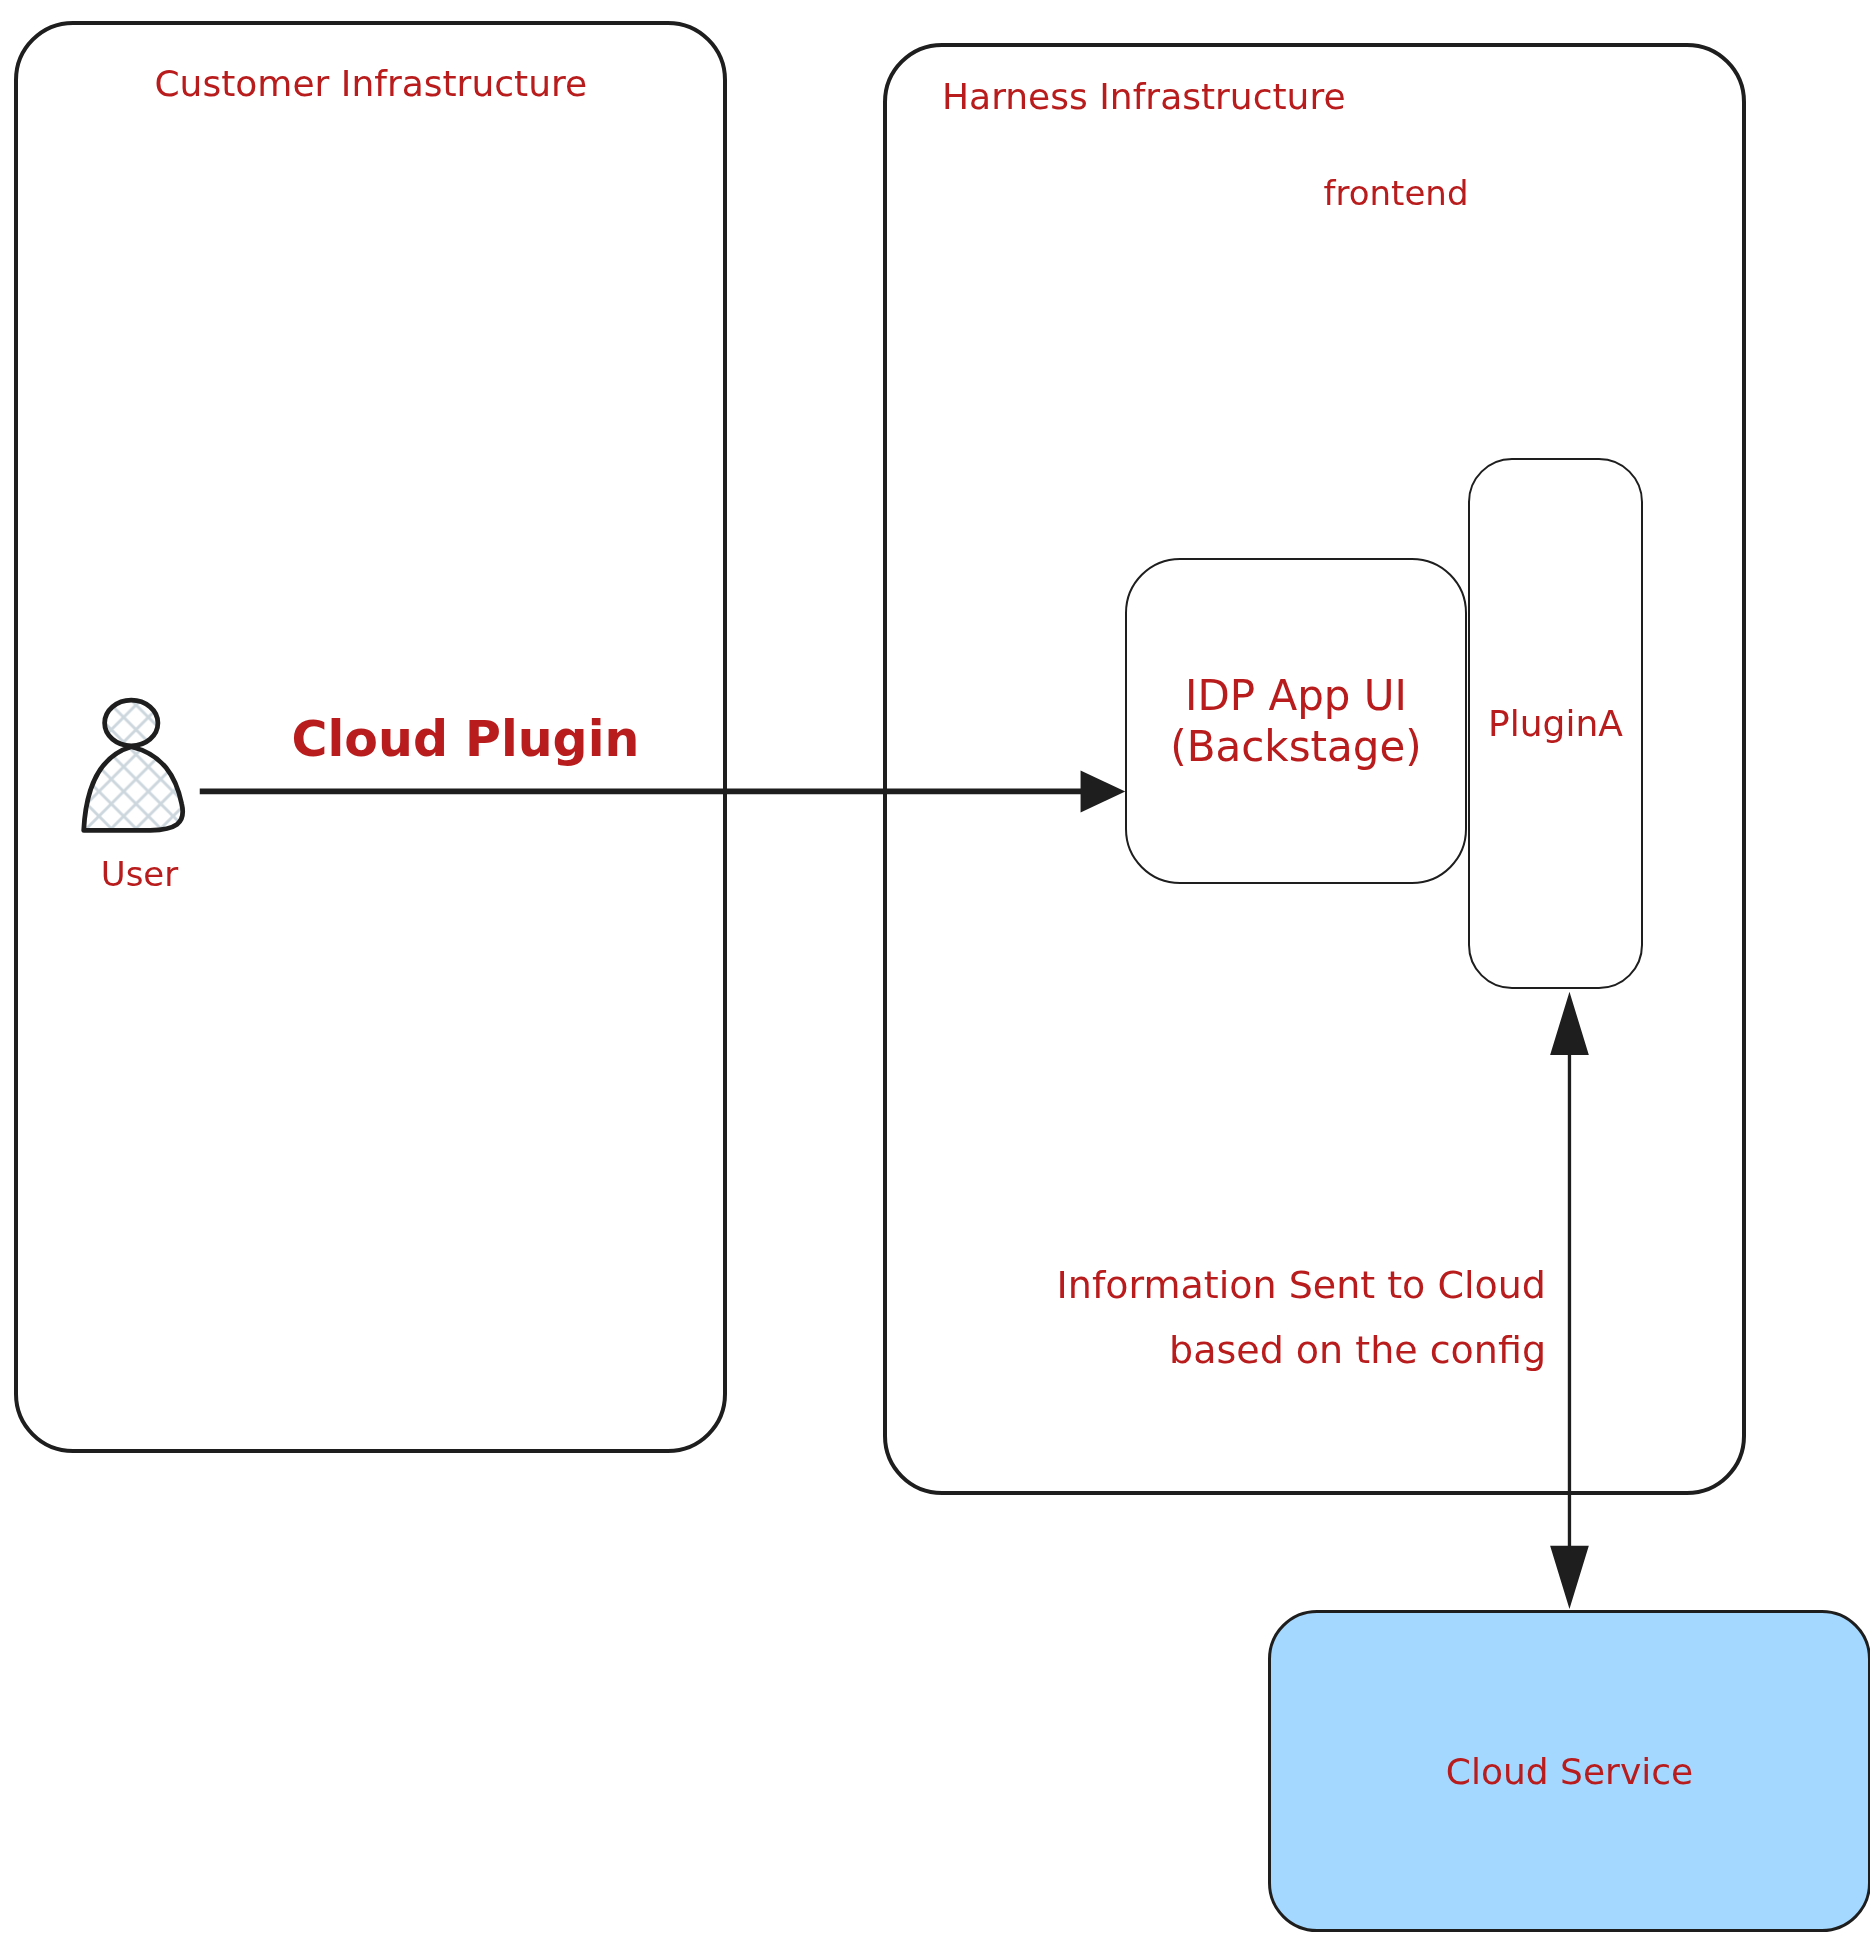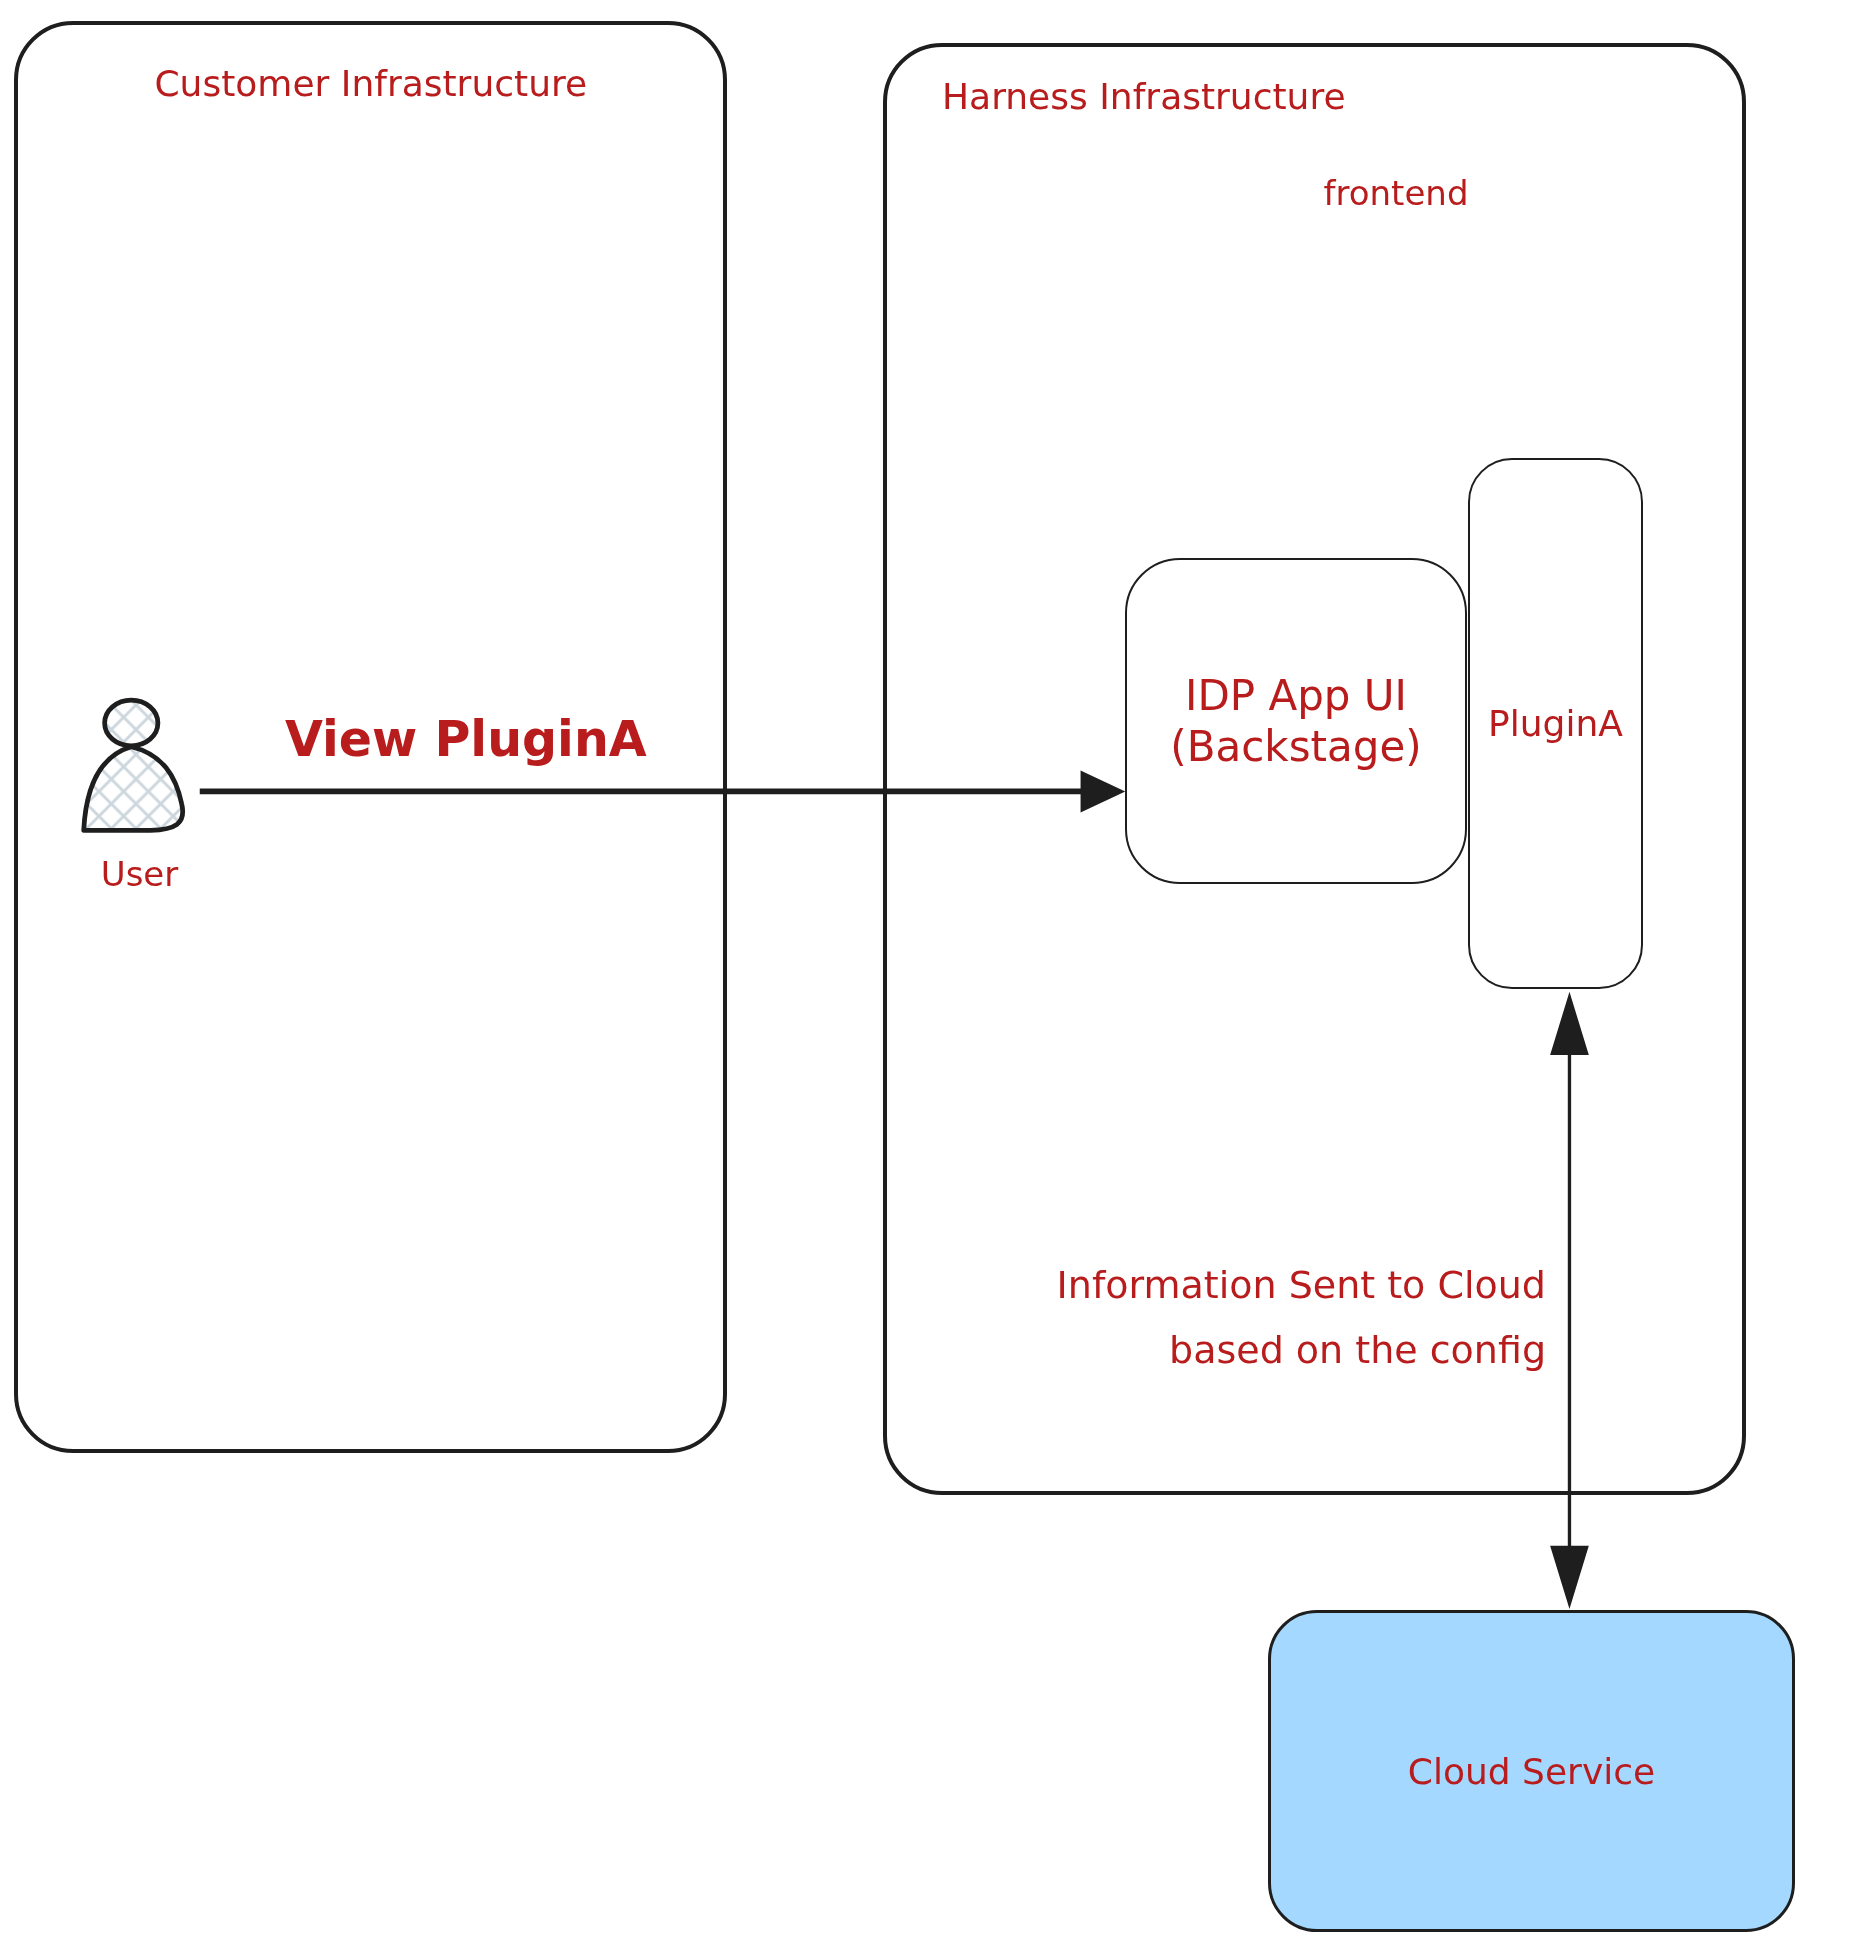--- a/index.html
+++ b/index.html
@@ -9,21 +9,21 @@
     background:#ffffff;
     font-family:"DejaVu Sans",sans-serif;
     color:#b91c1c;
     overflow:hidden;
   }
   .box{position:absolute;background:#ffffff;border:4.8px solid #1e1e1e;border-radius:59px;box-sizing:border-box;}
   .box-customer{left:14.3px;top:21px;width:713px;height:1432px;}
   .box-harness{left:883px;top:43px;width:863px;height:1452px;}
   .box-idp{left:1125px;top:558px;width:342px;height:326px;border-width:2.9px;border-radius:55px;display:flex;align-items:center;justify-content:center;text-align:center;}
   .box-plugin{left:1468px;top:458px;width:175px;height:531px;border-width:2.9px;border-radius:44px;display:flex;align-items:center;justify-content:center;}
-  .box-cloud{left:1268px;top:1610px;width:527px;height:322px;border-width:3.8px;border-radius:49px;background:#a5d8ff;display:flex;align-items:center;justify-content:center;text-align:center;}
+  .box-cloud{left:1268px;top:1610px;width:603px;height:322px;border-width:3.8px;border-radius:49px;background:#a5d8ff;display:flex;align-items:center;justify-content:center;text-align:center;}
   .txt{position:absolute;white-space:nowrap;}
   .title-customer{left:14.3px;top:63px;width:713px;text-align:center;font-size:36px;}
   .title-harness{left:942px;top:76px;font-size:36px;}
   .lbl-frontend{left:1315px;top:173px;width:162px;text-align:center;font-size:34px;}
   .lbl-node{font-size:42px;line-height:51px;}
   .lbl-plugin{font-size:36px;}
   .lbl-cloud{font-size:36px;}
   .lbl-user{left:68px;top:854px;width:143px;text-align:center;font-size:34px;}
   .lbl-viewplugin{left:285px;top:711px;width:361px;text-align:center;font-size:49px;font-weight:bold;}
   .lbl-info{position:absolute;right:325px;text-align:right;font-size:38px;white-space:nowrap;}
@@ -77,18 +77,18 @@
       <polygon points="1183,832 1136,810 1136,854" fill="#1e1e1e"></polygon>
     </g>
 
     <g>
       <line x1="1650" y1="1090" x2="1650" y2="1640" stroke="#1e1e1e" stroke-width="3.5"></line>
       <polygon points="1650,1046 1631,1108 1669,1108" fill="#1e1e1e" stroke="#1e1e1e" stroke-width="2"></polygon>
       <polygon points="1650,1688 1631,1626 1669,1626" fill="#1e1e1e" stroke="#1e1e1e" stroke-width="2"></polygon>
     </g>
   </svg>
 
-  <div class="txt lbl-viewplugin">View PluginA</div>
+  <div class="txt lbl-viewplugin">Cloud Plugin</div>
   <div class="lbl-info lbl-info-1">Information Sent to Cloud</div>
   <div class="lbl-info lbl-info-2">based on the config</div>
 
 </div>
 
 
 </body></html>

